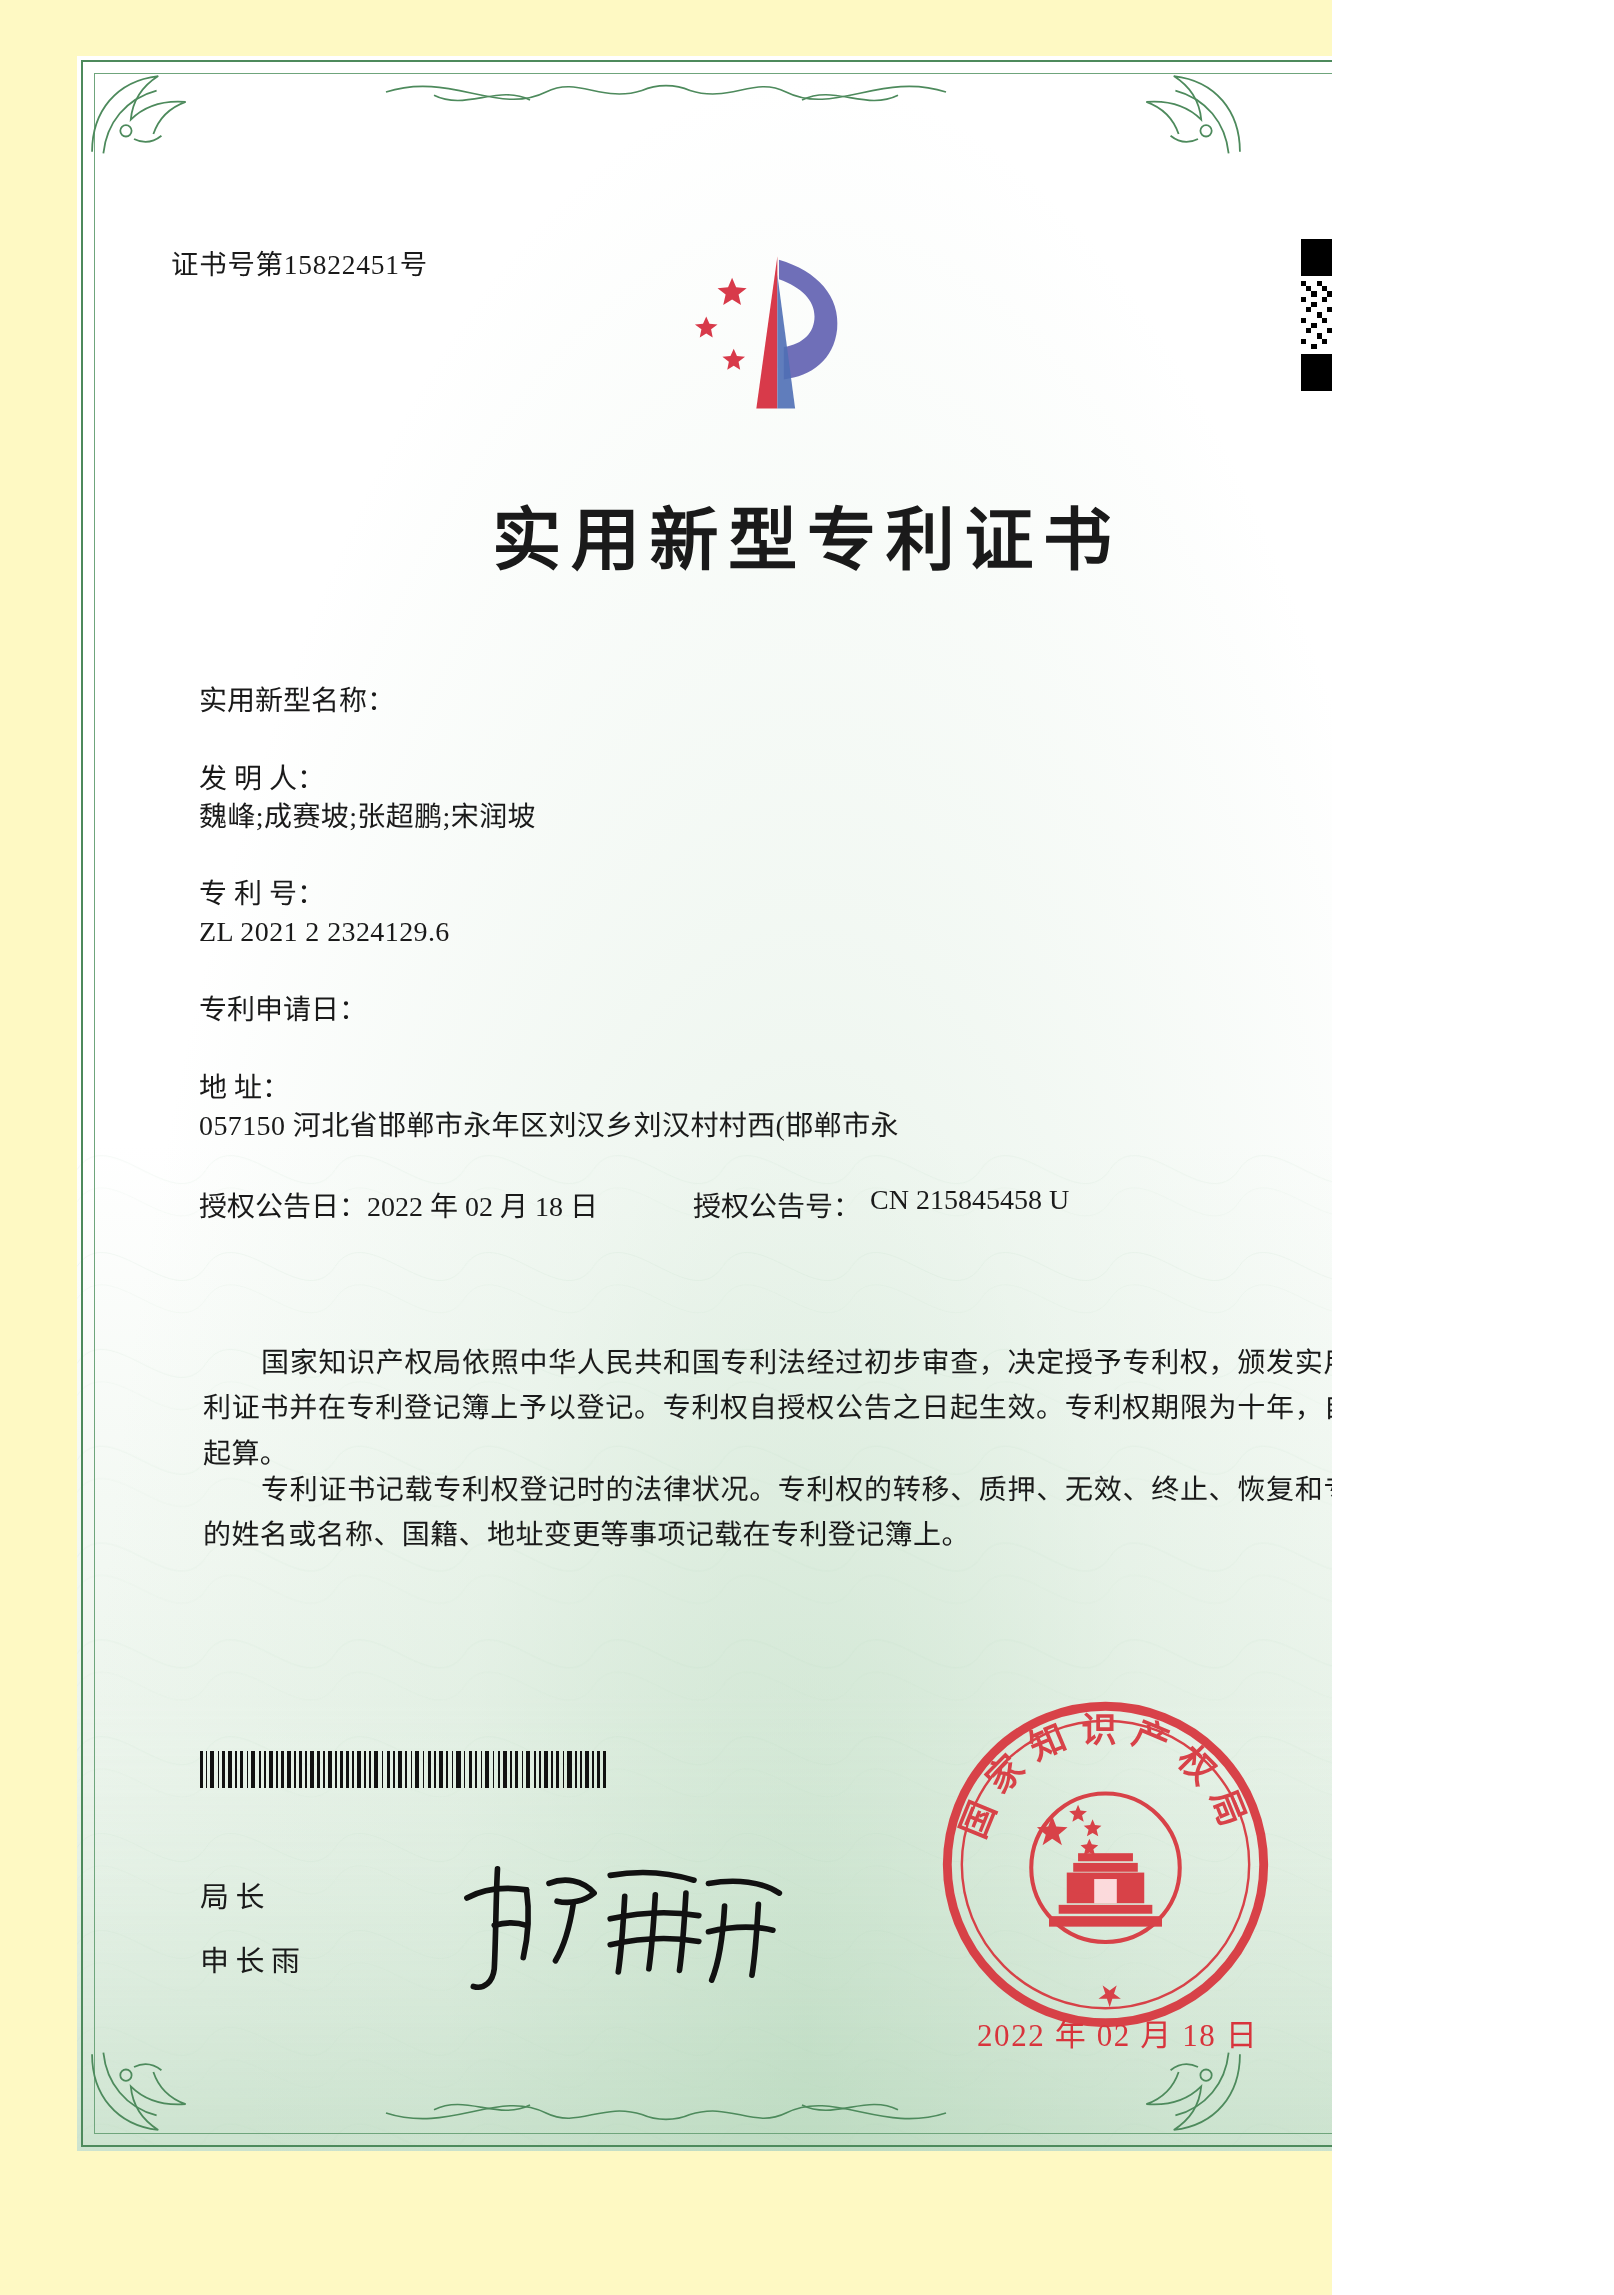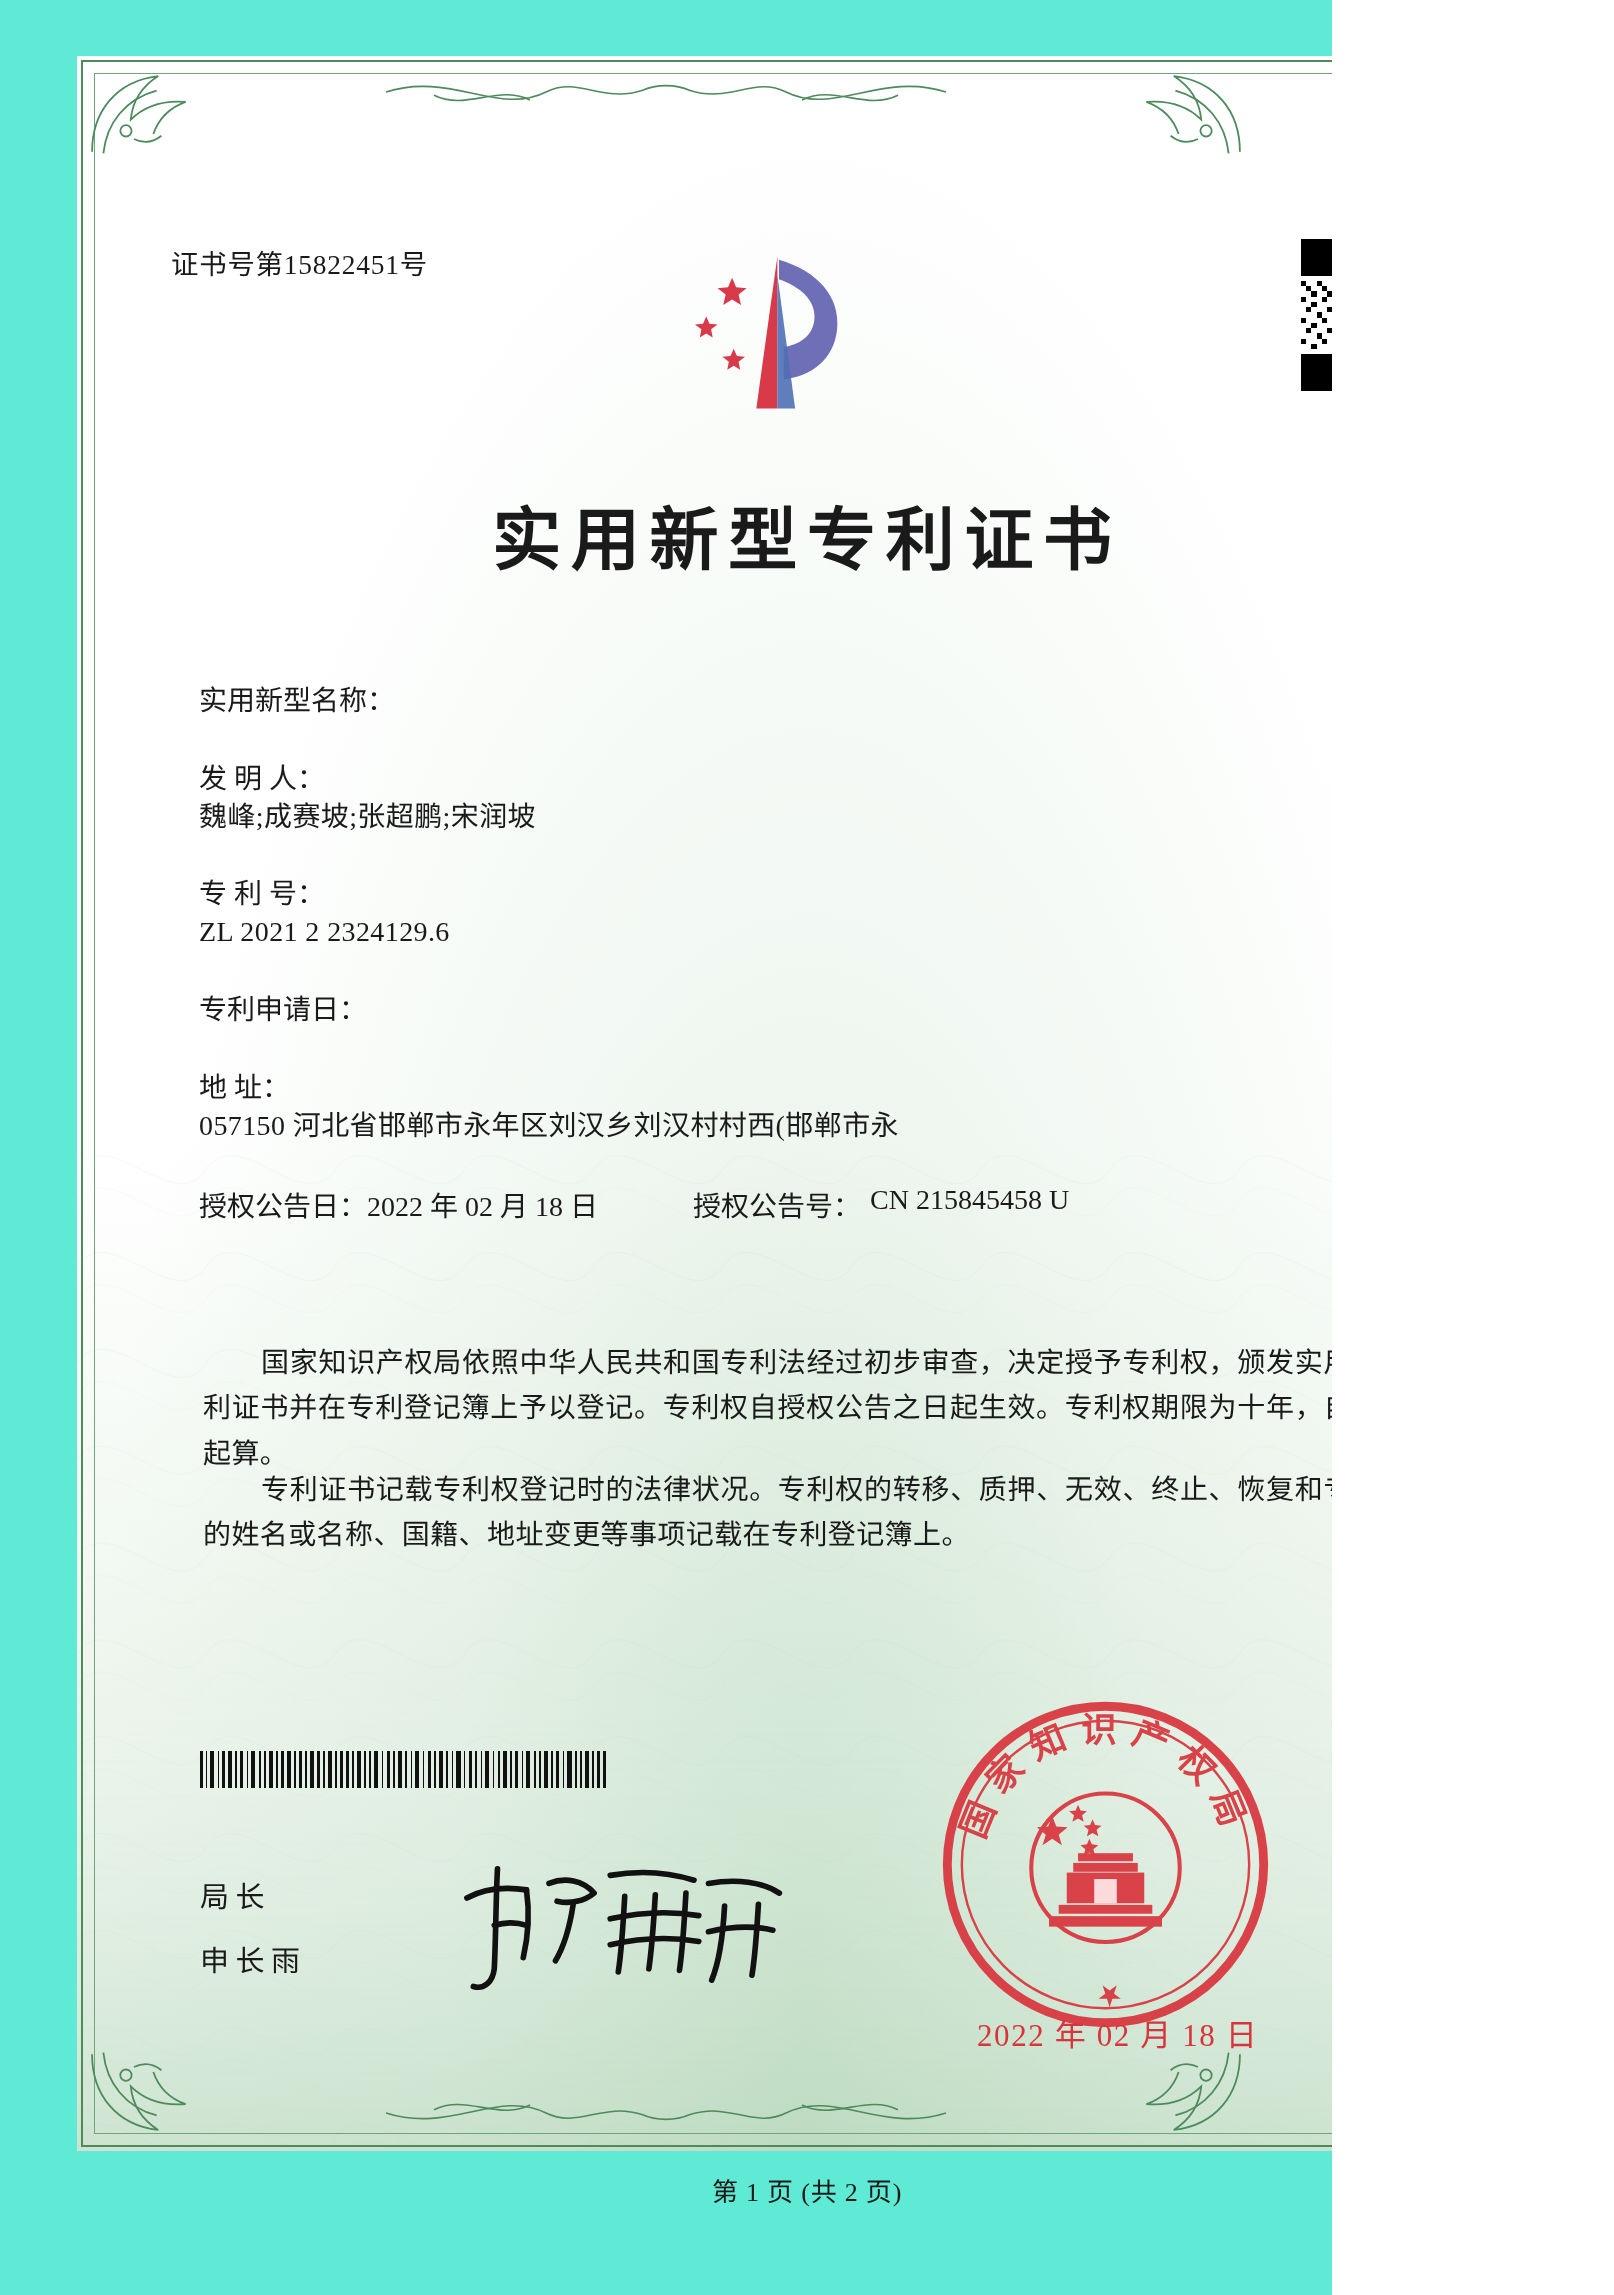--- a/index.html
+++ b/index.html
@@ -8,21 +8,21 @@
     background: #ffffff;
   }
   body {
     font-family: "Liberation Serif", "DejaVu Serif", serif;
     color: #1a1a1a;
   }
   .page {
     position: relative;
     width: 1332px;
     height: 2295px;
-    background: #5eead4;
+    background: #fef9c3;
     overflow: hidden;
   }
   
   .cert-bg {
     position: absolute;
     left: 77px;
     top: 56px;
     width: 1459px;
     height: 2095px;
     background:
@@ -699,18 +699,17 @@
           <textPath href="#sealArc" startOffset="50%" text-anchor="middle">国家知识产权局</textPath>
         </text>
         <text font-family="'DejaVu Serif','Liberation Serif',serif" font-size="30" fill="#d8343c" letter-spacing="10">
           <textPath href="#sealArcBottom" startOffset="50%" text-anchor="middle">★</textPath>
         </text>
       </g>
     </svg>
 
     <div class="seal-date">2022 年 02 月 18 日</div>
 
-    <div class="page-no">第 1 页 (共 2 页)</div>
     <div class="footnote">其他事项参见背面</div>
 
   </div>
 </div>
 
 
 </body></html>

